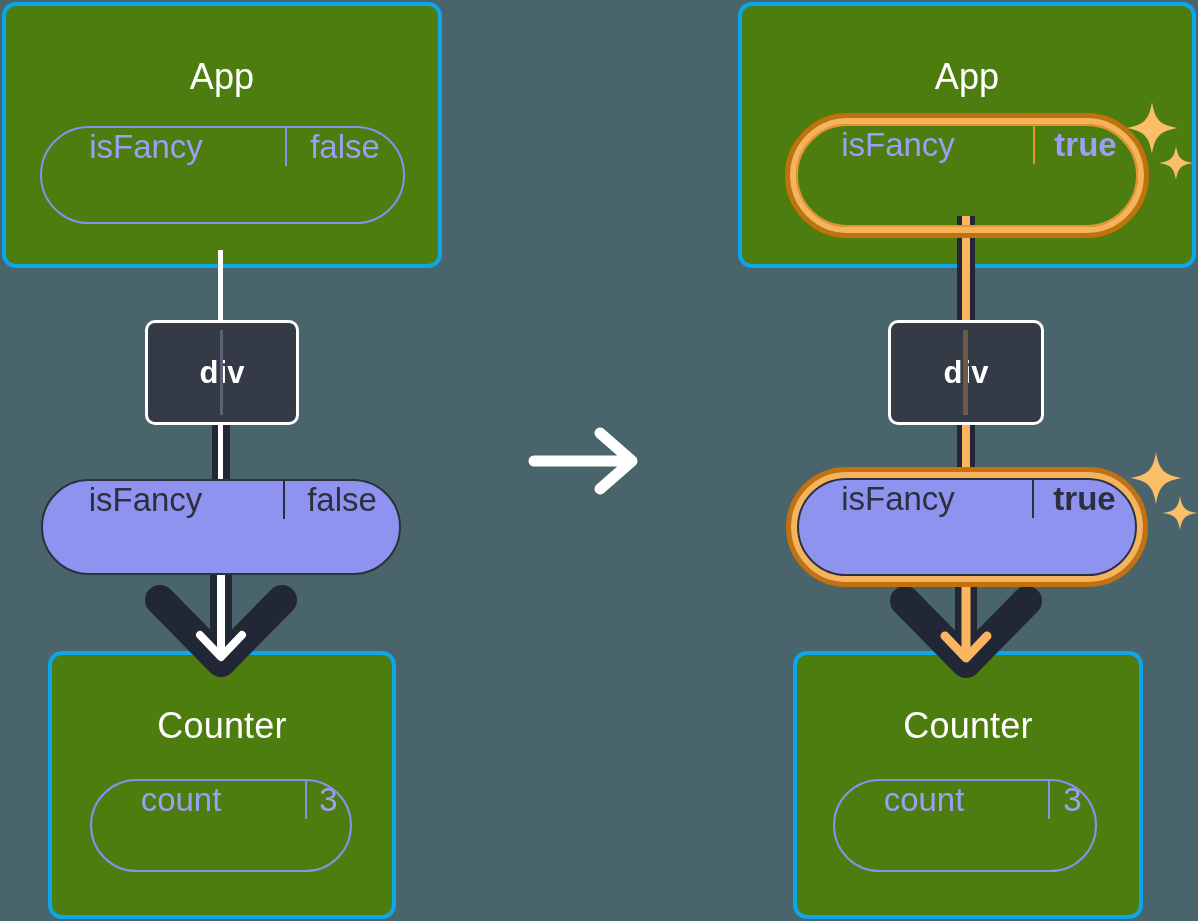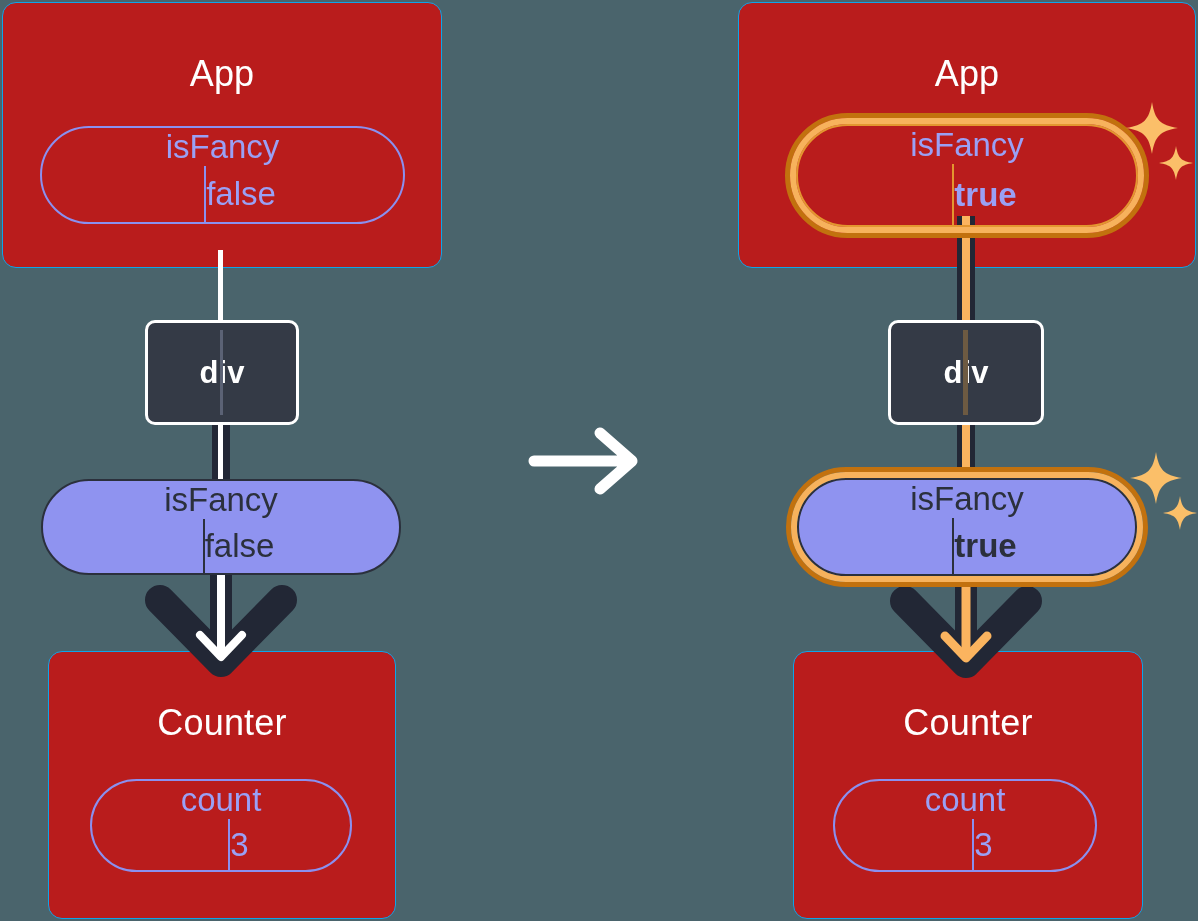--- a/index.html
+++ b/index.html
@@ -7,22 +7,22 @@
     width:1198px;height:921px;
     background:#4a646c;
     font-family:"Liberation Sans",sans-serif;
     overflow:hidden;
   }
   #stage{position:relative;width:1198px;height:921px;}
 
   
   .panel{
     position:absolute;
-    background:#b91c1c;
-    border:1px solid #0ea5e9;
+    background:#4d7c0f;
+    border:4px solid #0ea5e9;
     border-radius:14px;
     box-sizing:border-box;
   }
   .panel-title{
     position:absolute;
     left:0;right:0;
     text-align:center;
     color:#ffffff;
     font-size:36px;
     font-weight:400;
@@ -37,24 +37,23 @@
     display:flex;align-items:center;justify-content:center;
     color:#ffffff;font-size:31px;font-weight:700;
     z-index:6;
   }
 
   
   .pill{
     position:absolute;
     box-sizing:border-box;
     border-radius:999px;
-    display:flex;align-items:center;
+    display:flex;align-items:flex-start;
     overflow:hidden;
     z-index:7;
-    flex-direction:column;
   }
   .pill .seg{
     display:flex;align-items:center;justify-content:center;
     box-sizing:border-box;
     white-space:nowrap;
   }
   .pill .seg.key{flex:0 0 auto;}
   .pill .seg.val{flex:1 1 auto;margin-left:35px;}
 
   

